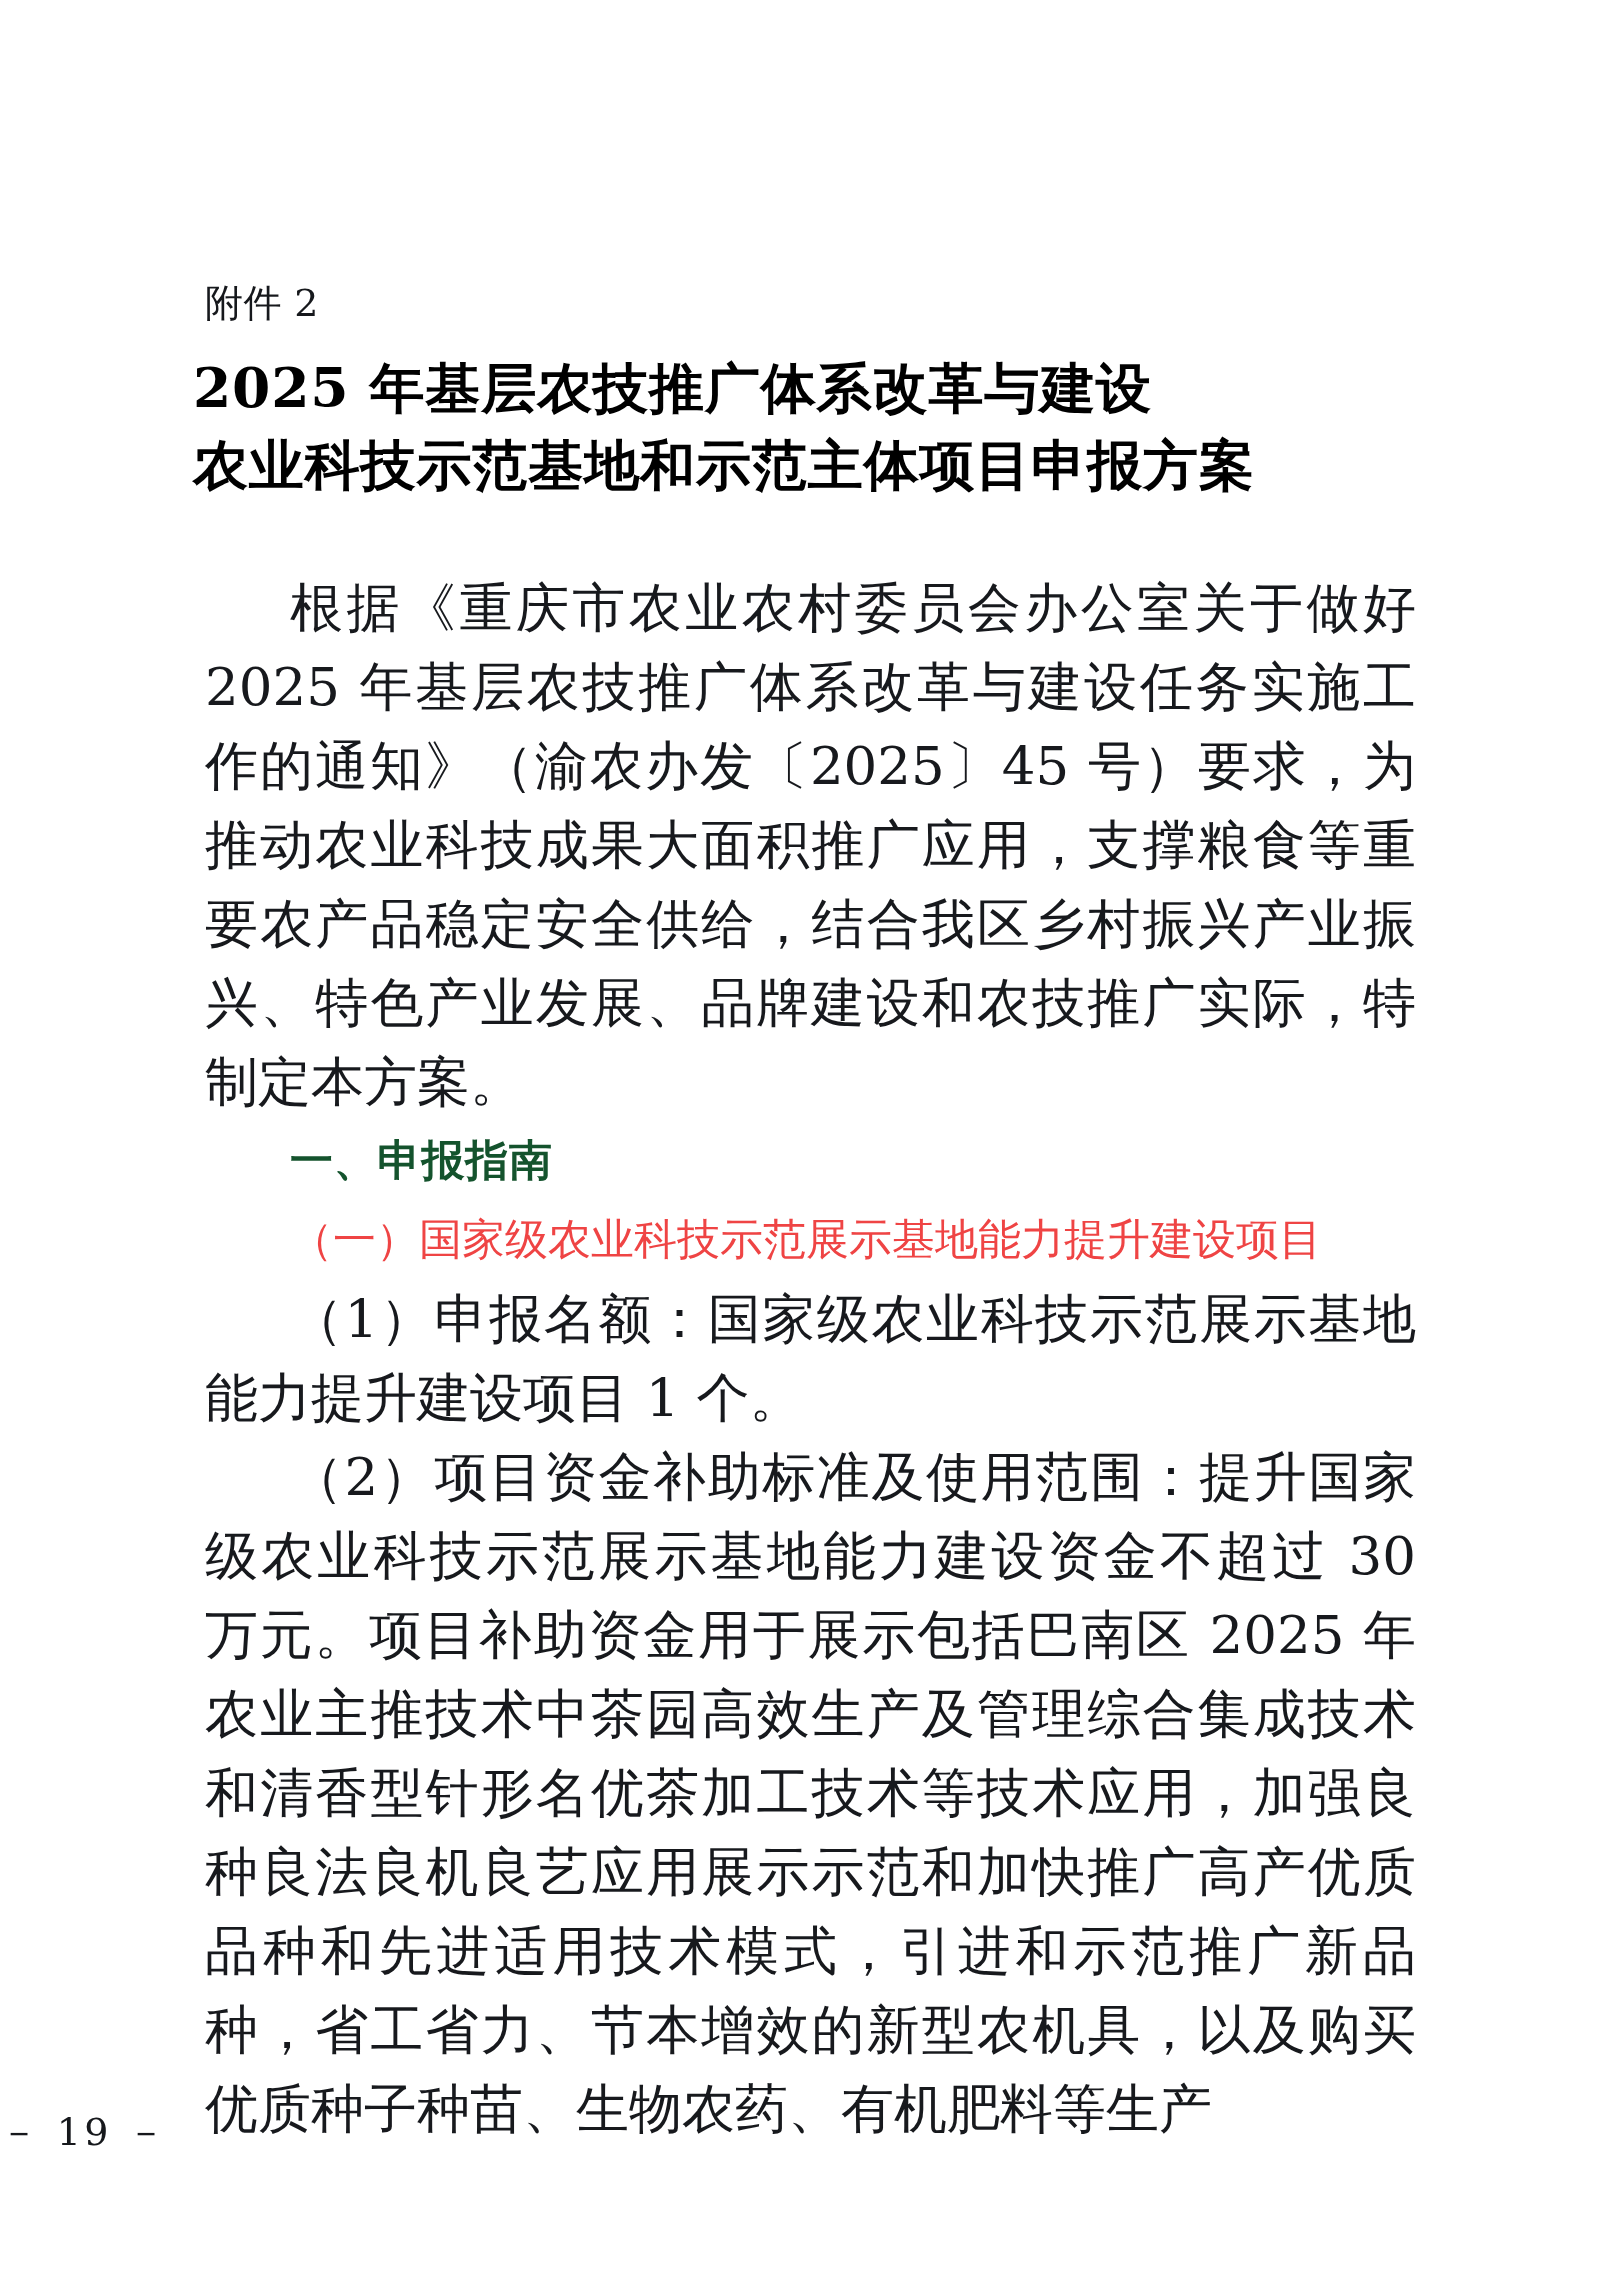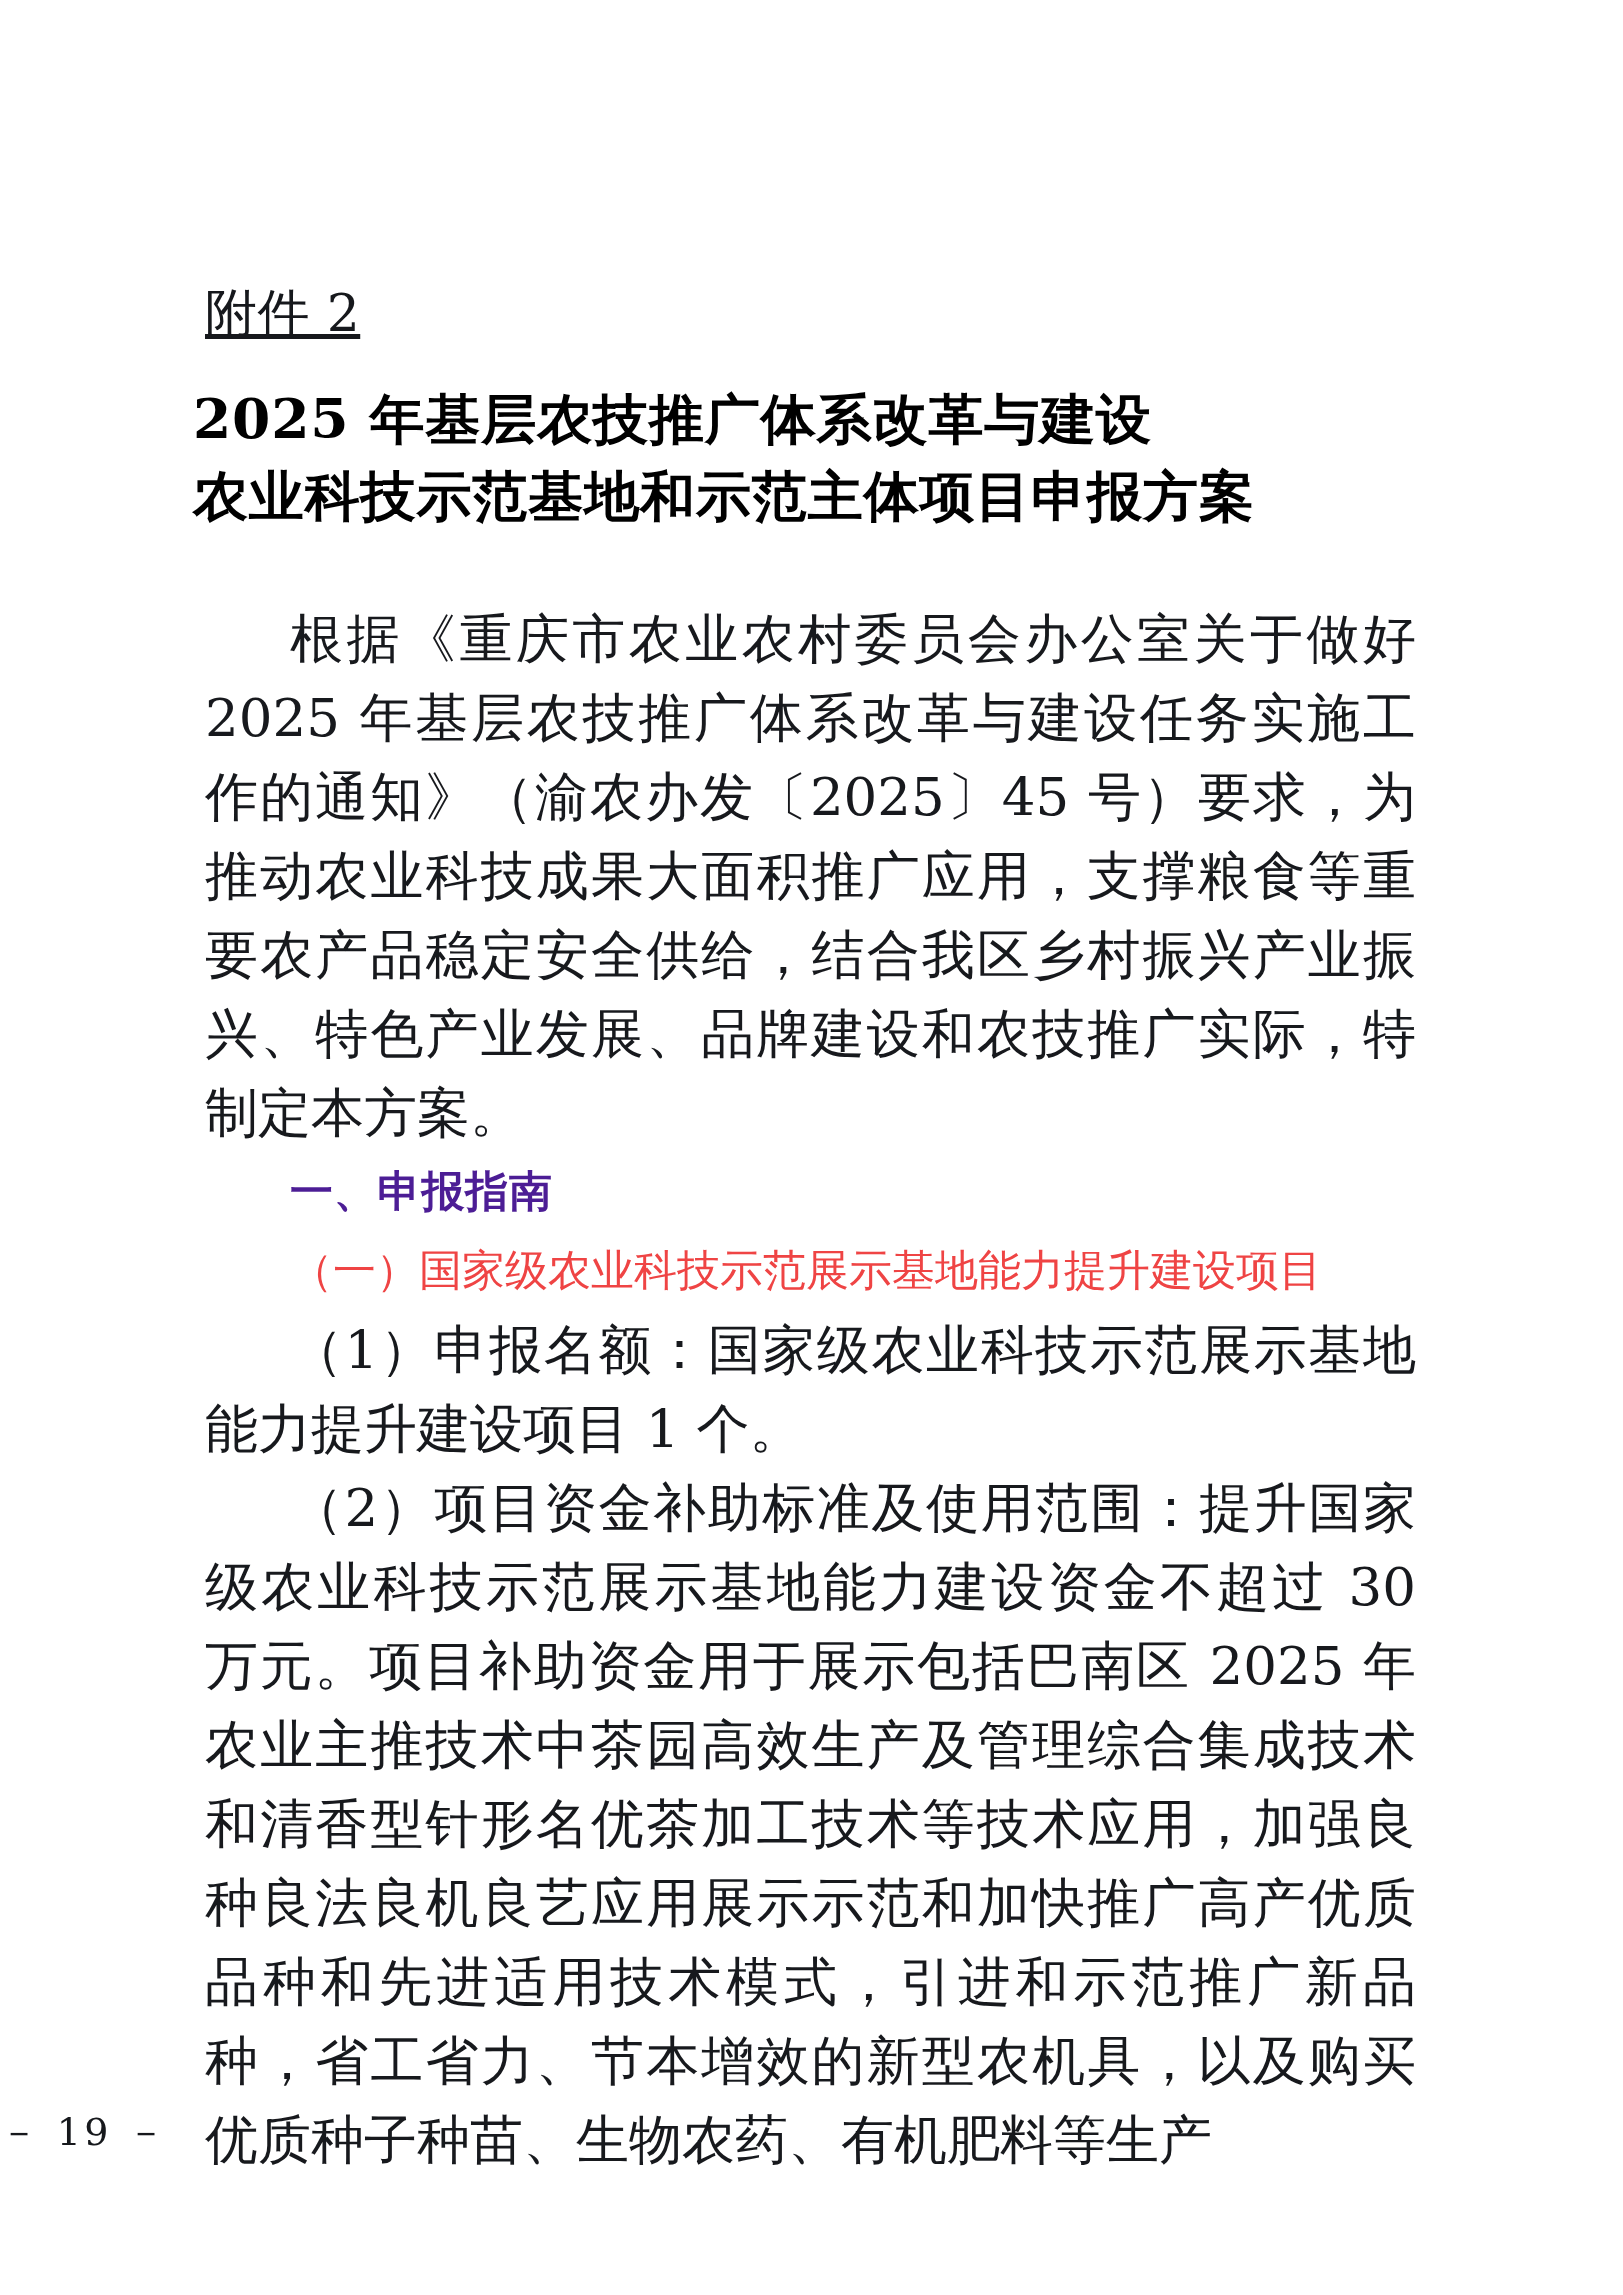--- a/index.html
+++ b/index.html
@@ -22,27 +22,26 @@
   .content {
     position: absolute;
     left: 205px;
     top: 278px;
     width: 1211px;
   }
 
   
   .attachment-label {
     font-family: "DejaVu Serif", "Liberation Serif", serif;
-    font-size: 52px;
+    font-size: 38px;
     line-height: 1.35;
     letter-spacing: 0.4px;
     color: #16181c;
-    margin: 0 0 33px 0;
+    margin: 0 0 21px 0;
     white-space: pre;
-    text-decoration: underline;
   }
 
   
   .doc-title {
     text-align: left;
     margin: 0 0 64px 0;
   }
   .doc-title .title-line {
     font-family: "DejaVu Serif", "Liberation Serif", serif;
     font-weight: 700;
@@ -66,21 +65,21 @@
     text-indent: 85px;
     letter-spacing: 0px;
     -webkit-font-smoothing: antialiased;
   }
 
   .heading-1 {
     font-family: "DejaVu Serif", "Liberation Serif", serif;
     font-weight: 700;
     font-size: 43px;
     line-height: 79px;
-    color: #4c1d95;
+    color: #14532d;
     margin: 0;
     text-indent: 85px;
     letter-spacing: 0.8px;
   }
 
   .heading-2 {
     font-family: "DejaVu Serif", "Liberation Serif", serif;
     font-size: 43px;
     line-height: 79px;
     color: #ef4444;

